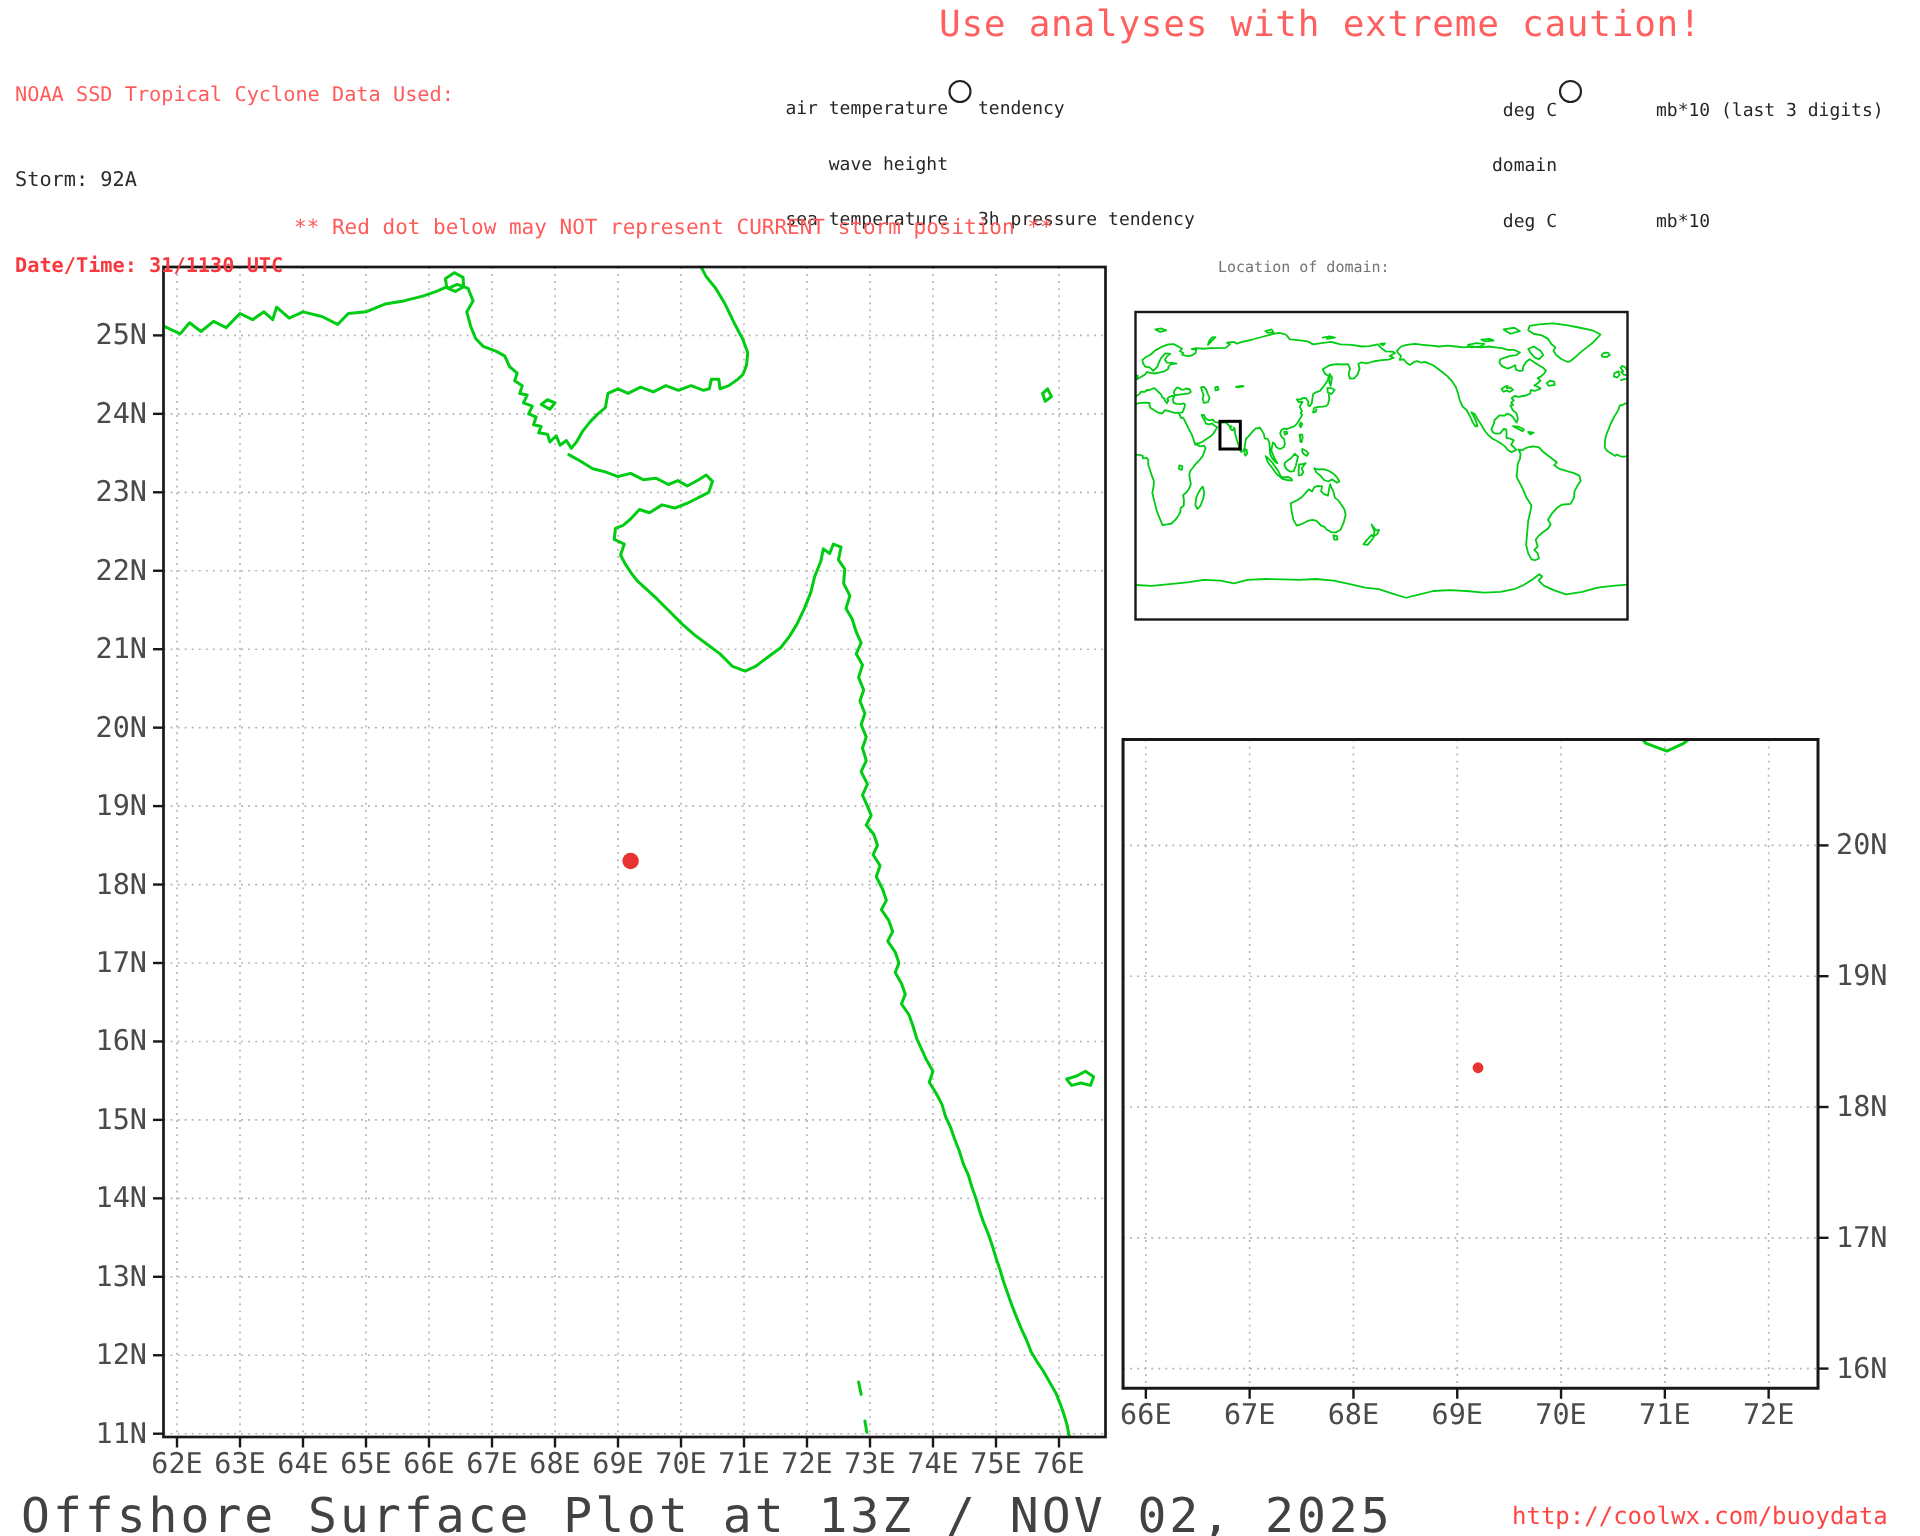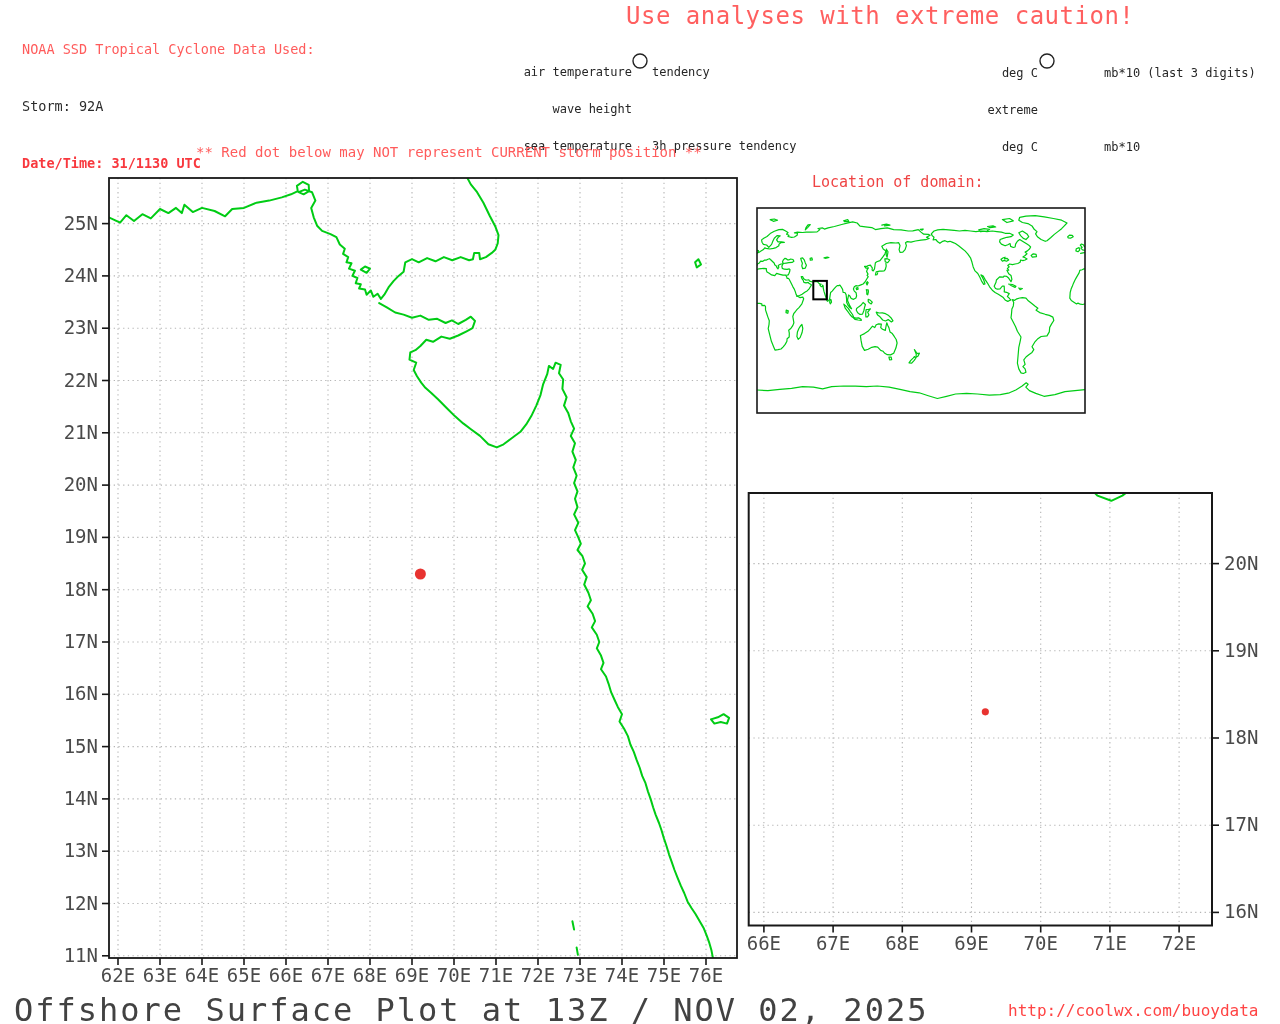--- a/index.html
+++ b/index.html
@@ -8,21 +8,21 @@
   #plot{position:absolute;left:0;top:0;}
   svg text{font-family:"DejaVu Sans Mono",monospace;}
   .abs{position:absolute;white-space:pre;}
   .hdr{font-size:13.5px;line-height:19px;color:#2b2b2b;}
   .hdr-red{color:#ff5b5b;}
   .hdr-red-b{color:#f8383e;font-weight:bold;}
   .caution{font-size:24px;color:#ff5f5f;letter-spacing:0.5px;}
   .warn{font-size:14px;color:#ff5b5b;}
   .leg{font-size:12px;line-height:12.2px;color:#262626;}
   .leg-r{text-align:right;}
-  .inset-title{font-size:15px;color:#ef4444;}
+  .inset-title{font-size:10px;color:#737373;}
   .footer-title{font-size:32px;color:#424242;letter-spacing:2px;}
   .footer-url{font-size:16px;color:#ff4444;}
 </style>
 </head>
 <body>
 
 <div id="canvas">
   <svg id="plot" width="1280" height="1024" viewBox="0 0 1280 1024">
       <g>
         <clipPath id="world-locator-map-clip">
@@ -247,42 +247,42 @@
           <text x="1224" y="656.8000000000001" text-anchor="start" fill="#4a4a4a" font-size="19">19N</text>
           <line x1="1212" y1="563.6" x2="1219" y2="563.6" stroke="#181818" stroke-width="1.6"></line>
           <text x="1224" y="569.6" text-anchor="start" fill="#4a4a4a" font-size="19">20N</text>
         </g>
         <circle cx="985.3400000000001" cy="711.8399999999999" r="3.6" fill="#e83330"></circle>
       </g>
       <circle cx="640" cy="61" r="7" fill="none" stroke="#222" stroke-width="1.4"></circle>
       <circle cx="1047" cy="61" r="7" fill="none" stroke="#222" stroke-width="1.4"></circle>
     </svg>
 
-  <div class="abs hdr" style="left:10px;top:2px;margin-left:12px;">
+  <div class="abs hdr" style="left:10px;top:16px;">
     <div class="hdr-red">NOAA SSD Tropical Cyclone Data Used:</div>
     <div>Storm: 92A</div>
     <div class="hdr-red-b">Date/Time: 31/1130 UTC</div>
   </div>
 
   <div class="abs caution" style="left:626px;top:2px;">Use analyses with extreme caution!</div>
 
   <div class="abs leg leg-r" style="left:400px;top:42px;width:232px;">
     <div>air temperature</div>
     <div>wave height</div>
     <div>sea temperature</div>
   </div>
   <div class="abs leg" style="left:652px;top:42px;">
     <div>tendency</div>
     <div>&nbsp;</div>
     <div>3h pressure tendency</div>
   </div>
 
   <div class="abs leg leg-r" style="left:850px;top:43px;width:188px;">
     <div>deg C</div>
-    <div>extreme</div>
+    <div>domain</div>
     <div>deg C</div>
   </div>
   <div class="abs leg" style="left:1060px;top:43px;margin-left:44px;">
     <div>mb*10 (last 3 digits)</div>
     <div>&nbsp;</div>
     <div>mb*10</div>
   </div>
 
   <div class="abs warn" style="left:176px;top:144px;margin-left:20px;">** Red dot below may NOT represent CURRENT storm position **</div>
 

